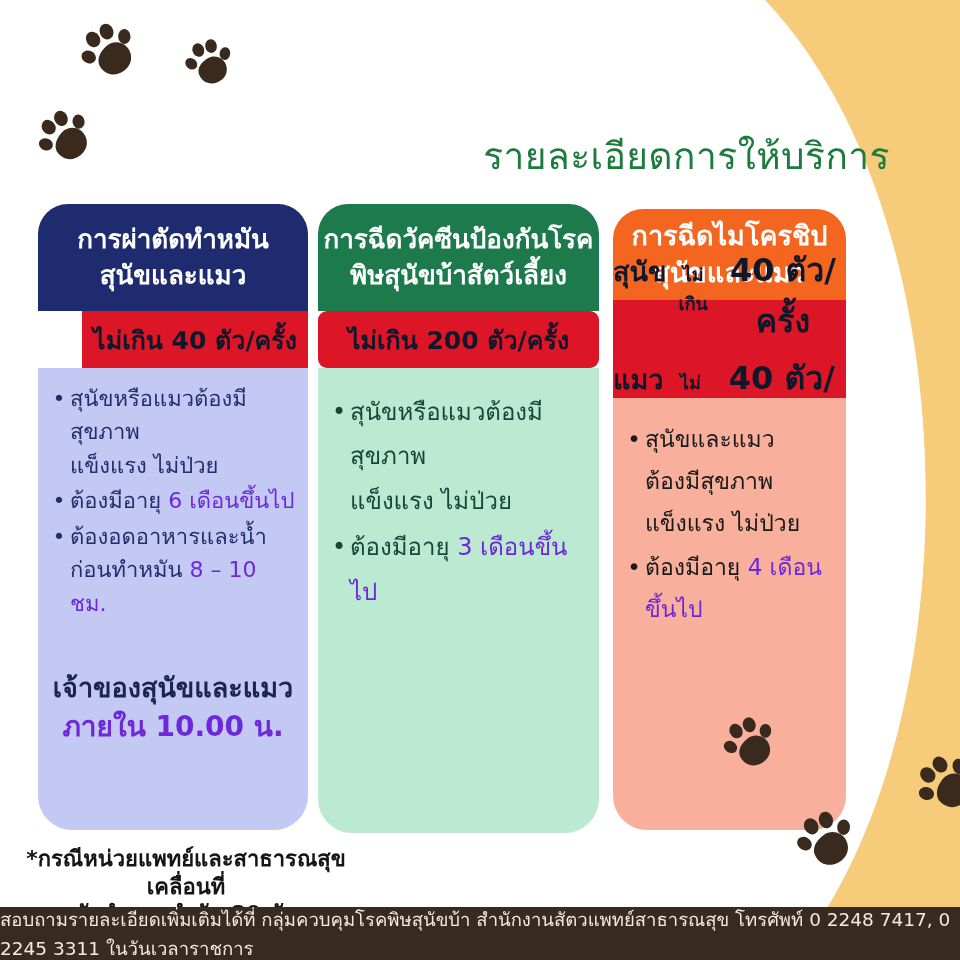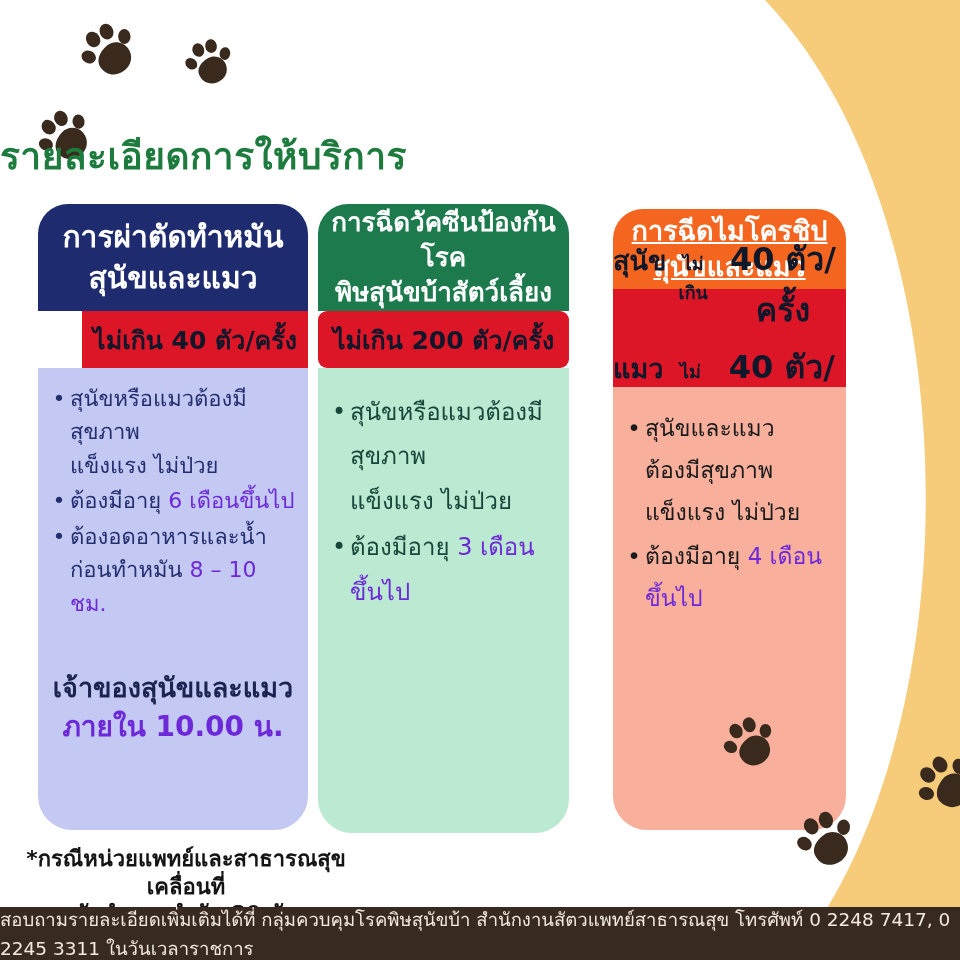--- a/index.html
+++ b/index.html
@@ -3,44 +3,44 @@
 <meta charset="utf-8">
 <style>
   html,body{margin:0;padding:0;}
   body{width:960px;height:960px;position:relative;overflow:hidden;background:#ffffff;
        font-family:"DejaVu Sans",sans-serif;}
   .abs{position:absolute;}
   svg.bg{position:absolute;left:0;top:0;z-index:0;}
   .paw{position:absolute;z-index:2;}
   .paw svg{display:block;}
 
-  .title{left:0;top:126px;width:890px;text-align:left;z-index:3;
-         font-size:37px;font-weight:bold;color:#1d7b3e;letter-spacing:.5px;}
+  .title{left:0;top:126px;width:890px;text-align:right;z-index:3;
+         font-size:37px;font-weight:normal;color:#1d7b3e;letter-spacing:.5px;}
 
   .card{position:absolute;z-index:3;display:flex;flex-direction:column;}
   .card-head{color:#fff;font-weight:bold;text-align:center;
              border-radius:30px 30px 0 0;display:flex;flex-direction:column;
              justify-content:center;line-height:1.35;}
   .banner{background:#dc1626;color:#0f172a;font-weight:bold;text-align:center;
           display:flex;flex-direction:column;justify-content:center;}
   .card-body{border-radius:0 0 34px 34px;flex:1;}
 
   
   .card1{left:38px;top:204px;width:270px;height:626px;}
-  .card1 .card-head{background:#1f2b6f;height:107px;font-size:30px;}
+  .card1 .card-head{background:#1f2b6f;height:107px;font-size:26px;}
   .card1 .banner{height:57px;font-size:25px;margin-left:44px;}
   .card1 .card-body{background:#c4c9f3;color:#232e6e;padding:14px 10px 0 10px;}
   
-  .card2{left:318px;top:204px;width:251px;height:629px;}
+  .card2{left:318px;top:204px;width:281px;height:629px;}
   .card2 .card-head{background:#1d7a4d;height:107px;font-size:26px;}
   .card2 .banner{height:57px;font-size:25px;border-radius:9px;}
   .card2 .card-body{background:#bce9d2;color:#17463a;padding:22px 10px 0 10px;}
   
   .card3{left:613px;top:209px;width:233px;height:621px;}
-  .card3 .card-head{background:#f4661f;height:80px;font-size:27px;text-decoration:underline;}
+  .card3 .card-head{background:#f4661f;height:91px;font-size:27px;}
   .card3 .banner{height:98px;gap:6px;}
   .card3 .card-body{background:#f8b09d;color:#1a1a1a;padding:20px 8px 0 10px;}
   .brow{display:flex;align-items:baseline;justify-content:center;gap:7px;}
   .brow .animal{font-size:27px;font-weight:bold;}
   .brow .mid{font-size:18px;font-weight:bold;}
   .brow .count{font-size:32px;font-weight:bold;}
 
   ul.blist{list-style:none;margin:0;padding:0;}
   ul.blist li{display:flex;align-items:flex-start;margin-bottom:2px;}
   ul.blist .dot{width:22px;flex:0 0 22px;text-align:center;}

